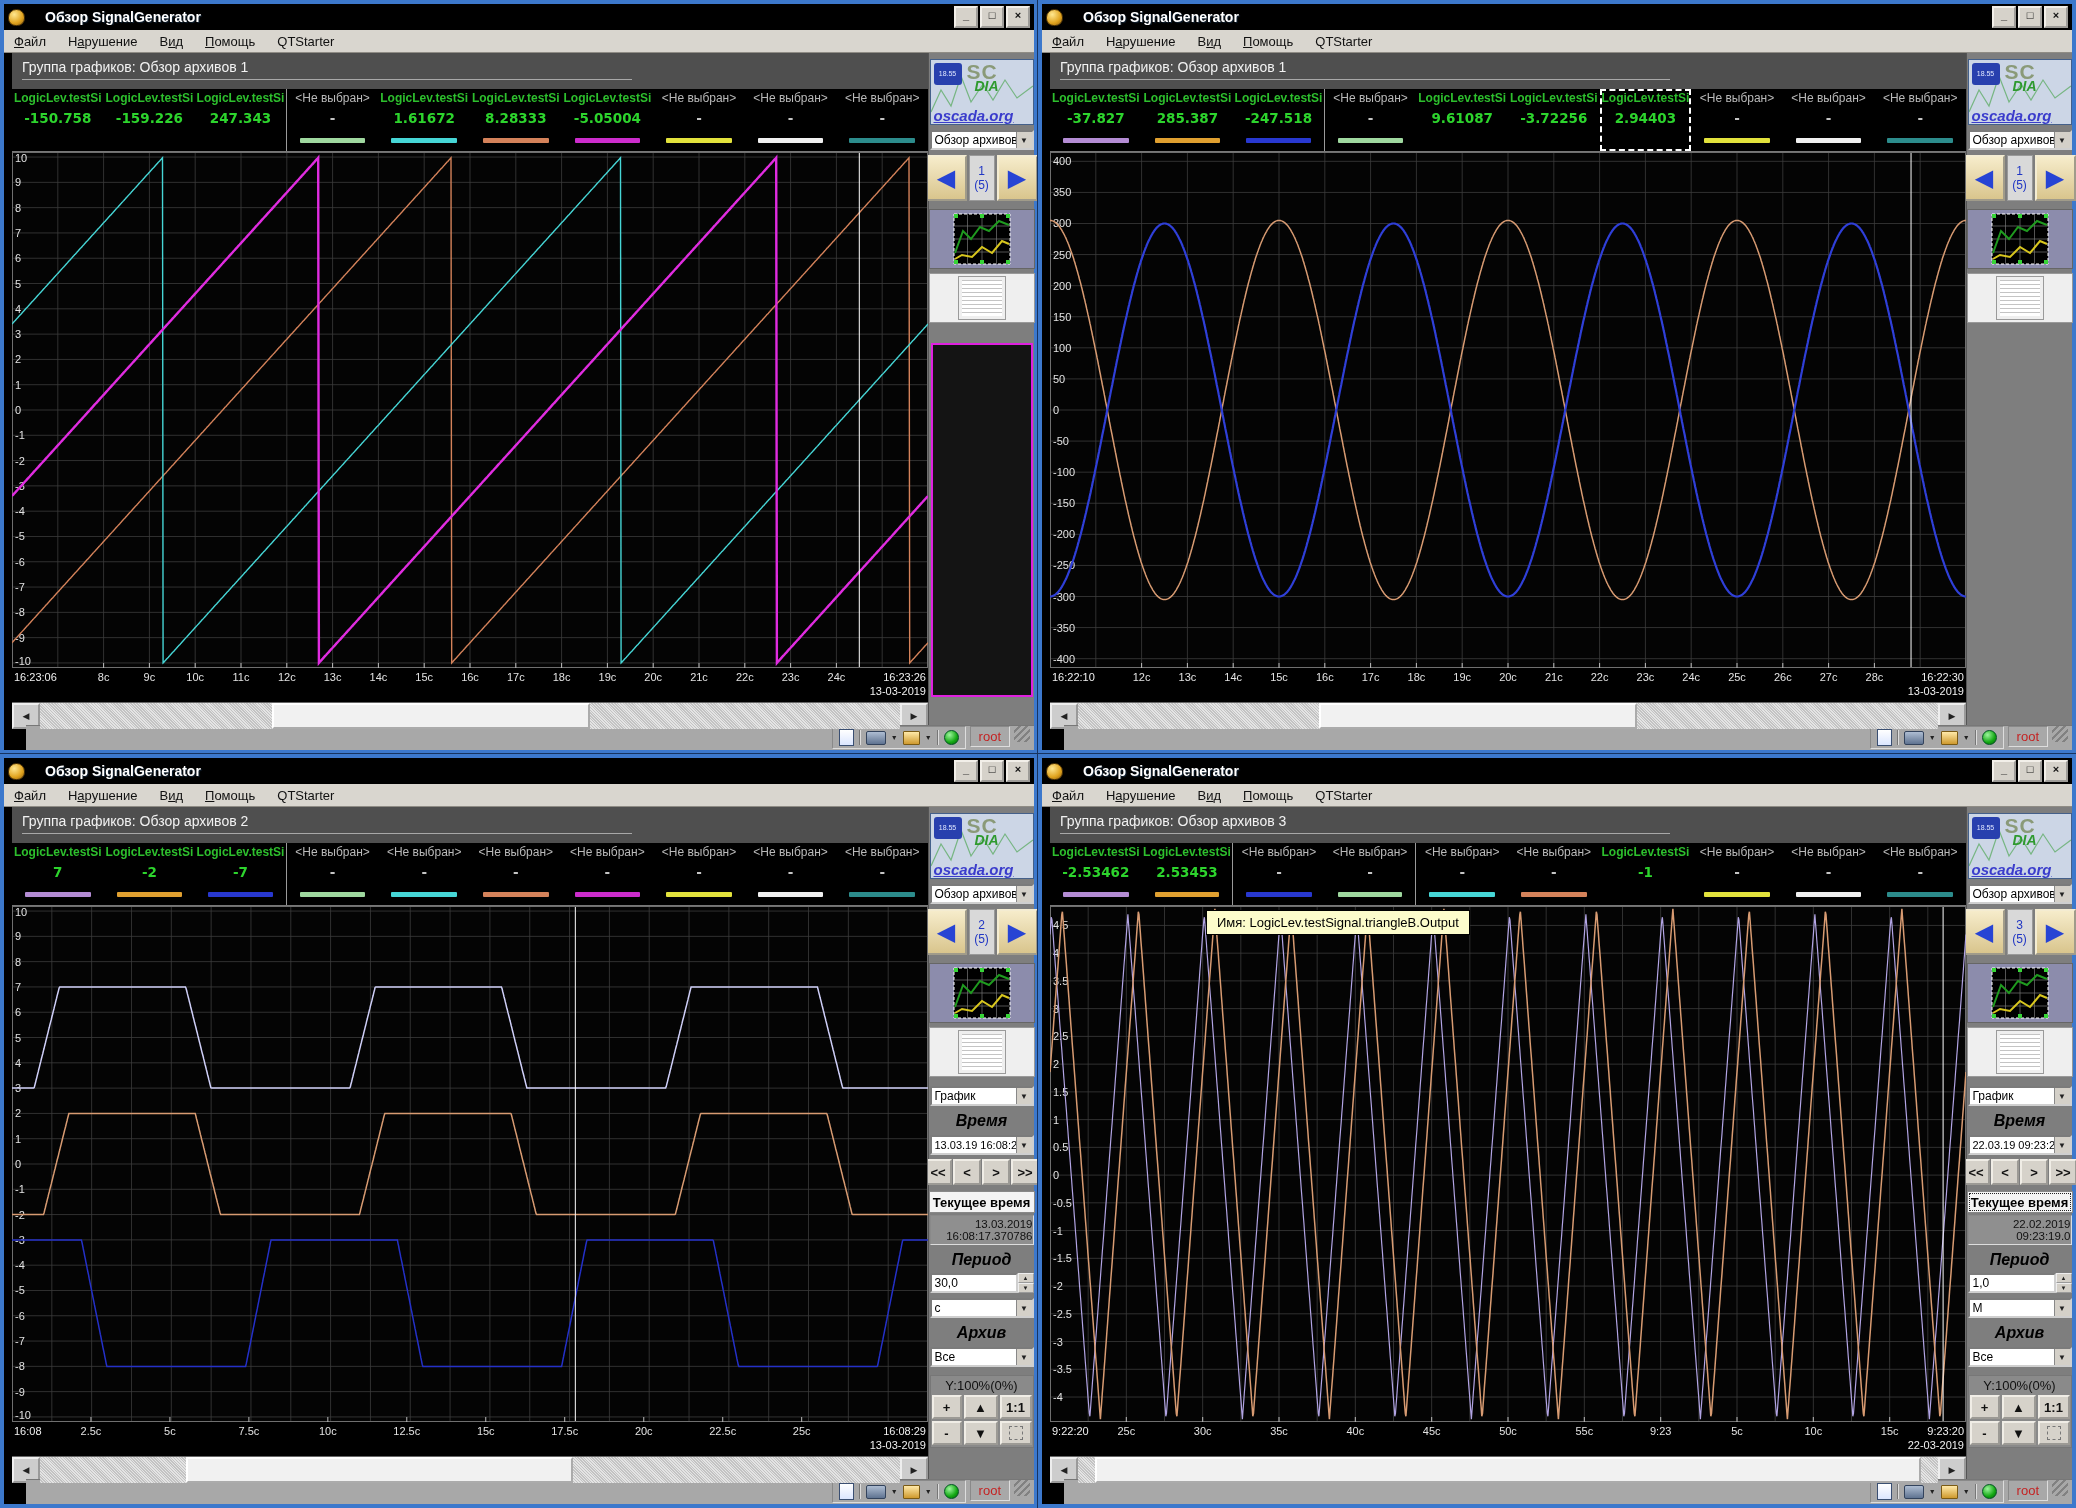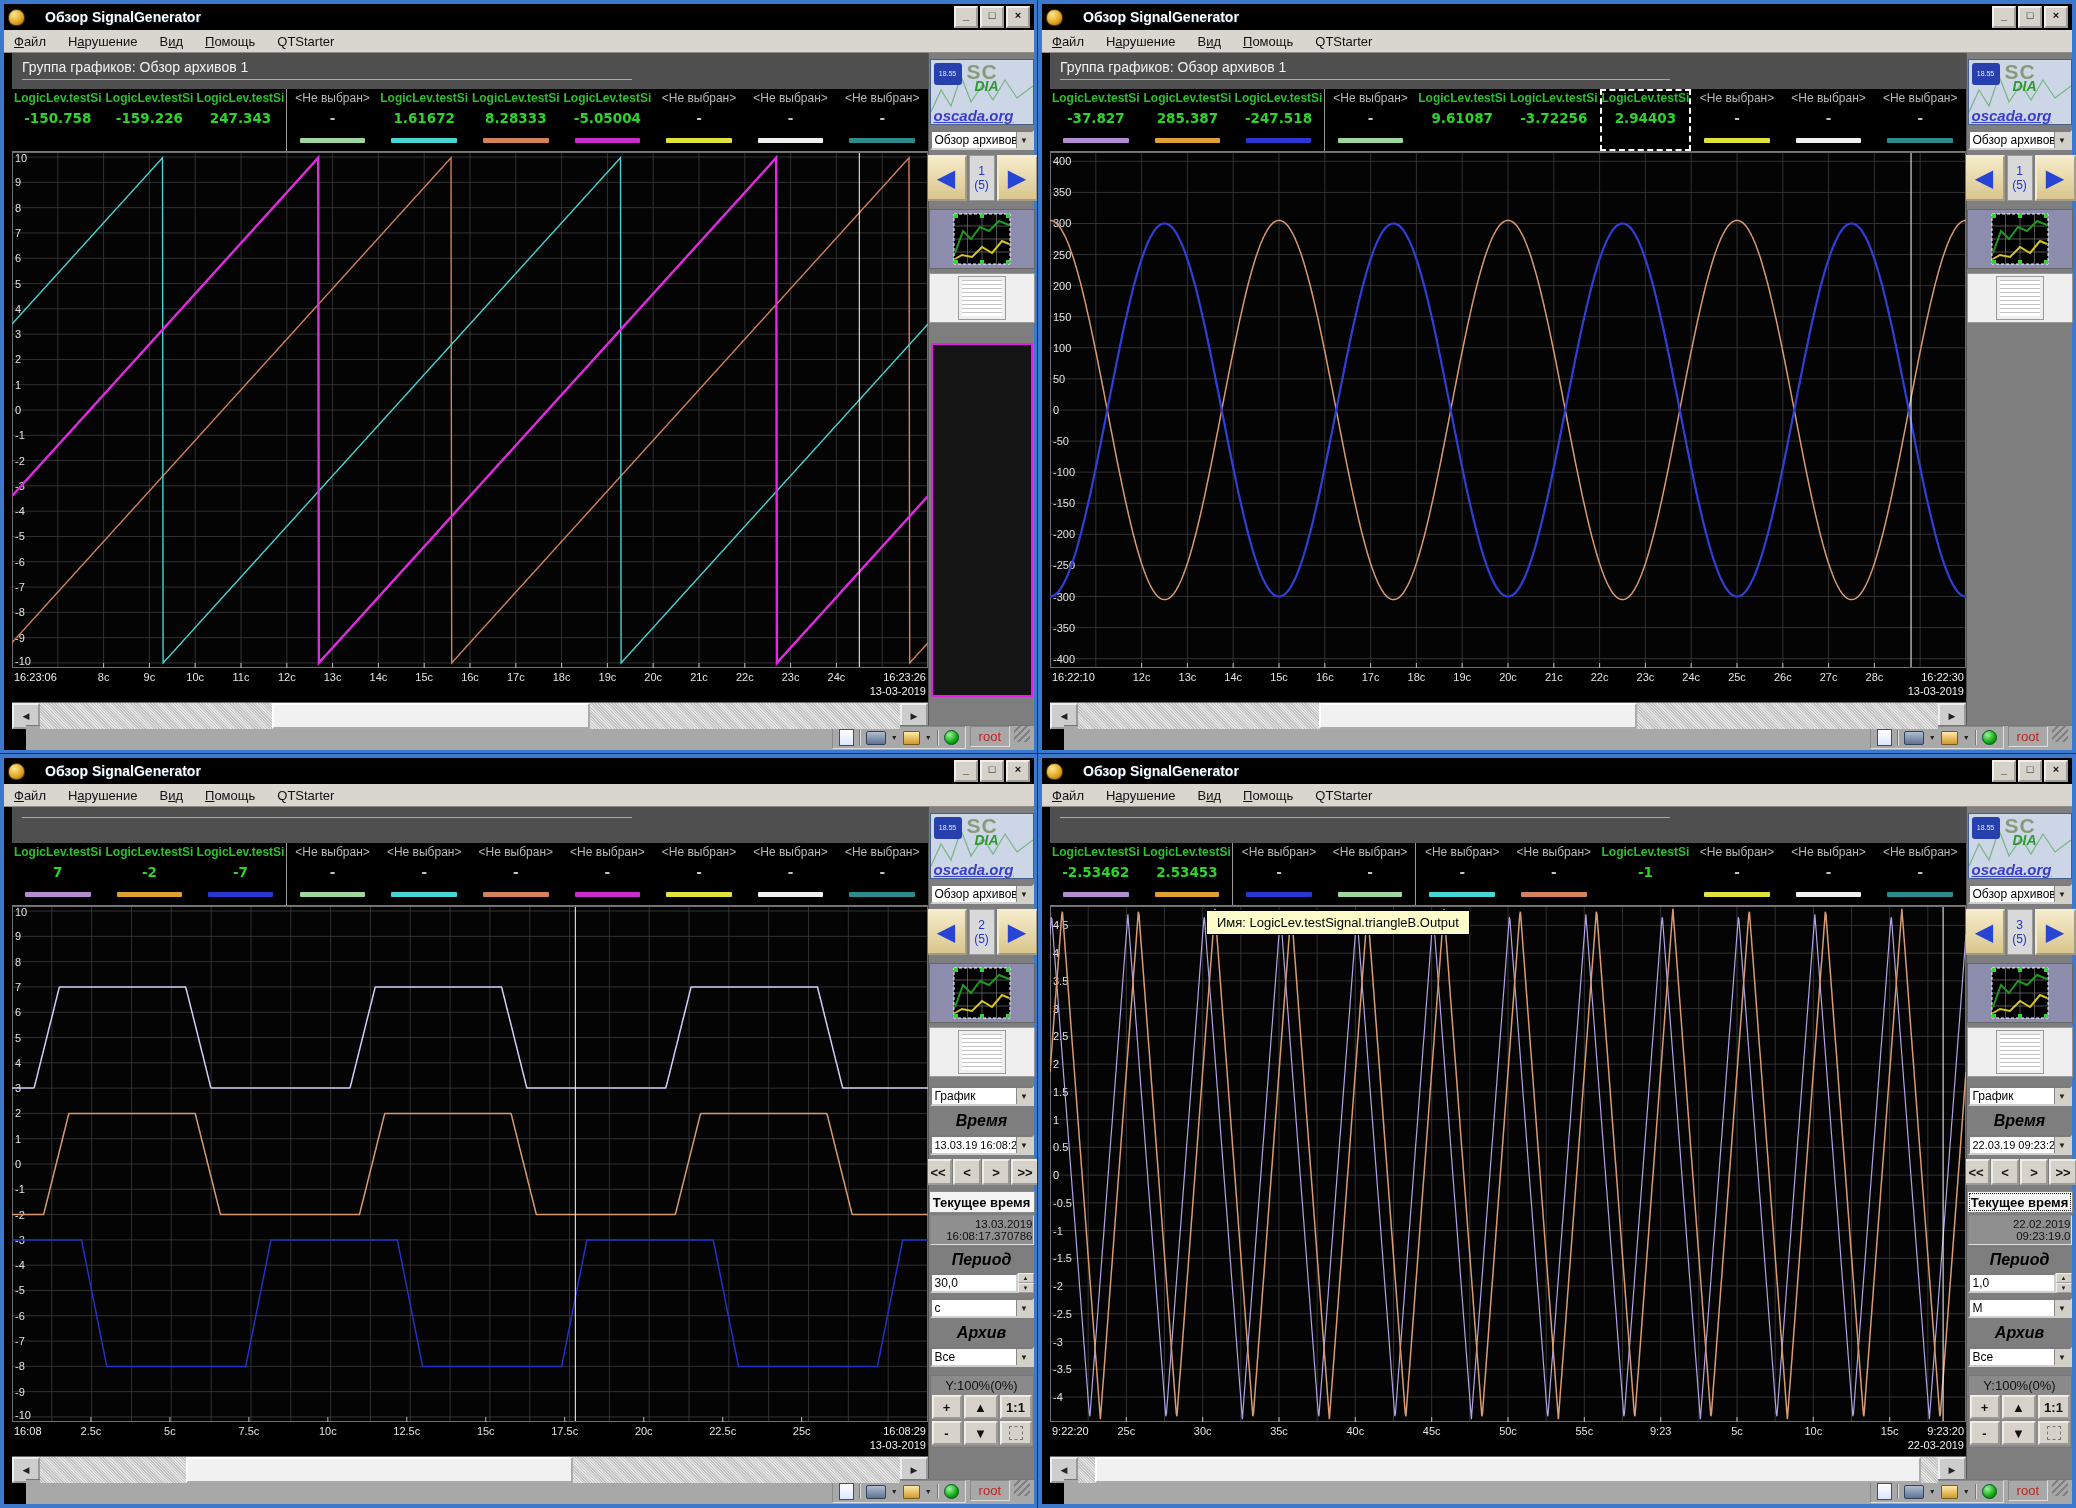--- a/index.html
+++ b/index.html
@@ -634,20 +634,21 @@
       <div class="menubar">
         <span class="menu-item"><u>Ф</u>айл</span>
         <span class="menu-item">Н<u>а</u>рушение</span>
         <span class="menu-item">В<u>и</u>д</span>
         <span class="menu-item"><u>П</u>омощь</span>
         <span class="menu-item">QTStarter</span>
       </div>
       <div class="content">
         <div class="leftcol">
           <div class="gheader">
+            <div class="gheader-text">Группа графиков: Обзор архивов 2</div>
             <div class="gheader-line"></div>
           </div>
           <div class="sigtable">
             <div class="sigcol">
               <div class="siglabel">LogicLev.testSi</div>
               <div class="sigvalue">7</div>
               <div class="sigstripe" style="background: rgb(180, 140, 212);"></div>
             </div>
             <div class="sigcol">
               <div class="siglabel">LogicLev.testSi</div>
@@ -931,20 +932,21 @@
       <div class="menubar">
         <span class="menu-item"><u>Ф</u>айл</span>
         <span class="menu-item">Н<u>а</u>рушение</span>
         <span class="menu-item">В<u>и</u>д</span>
         <span class="menu-item"><u>П</u>омощь</span>
         <span class="menu-item">QTStarter</span>
       </div>
       <div class="content">
         <div class="leftcol">
           <div class="gheader">
+            <div class="gheader-text">Группа графиков: Обзор архивов 3</div>
             <div class="gheader-line"></div>
           </div>
           <div class="sigtable">
             <div class="sigcol">
               <div class="siglabel">LogicLev.testSi</div>
               <div class="sigvalue">-2.53462</div>
               <div class="sigstripe" style="background: rgb(180, 140, 212);"></div>
             </div>
             <div class="sigcol divider">
               <div class="siglabel">LogicLev.testSi</div>

